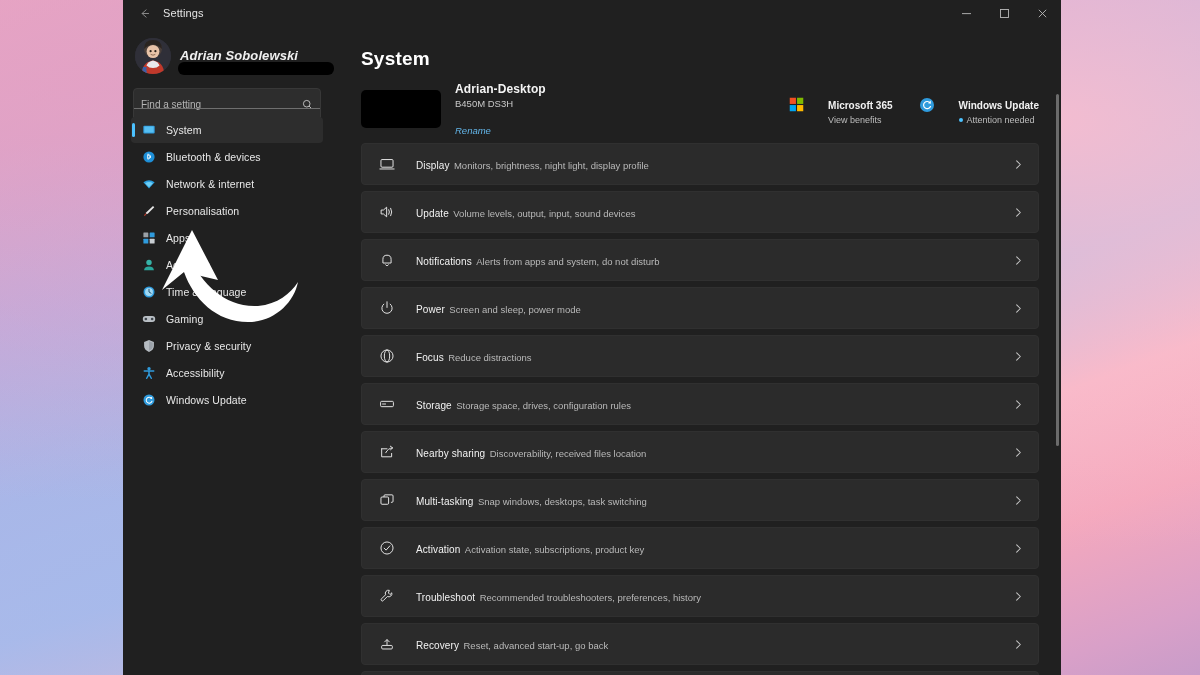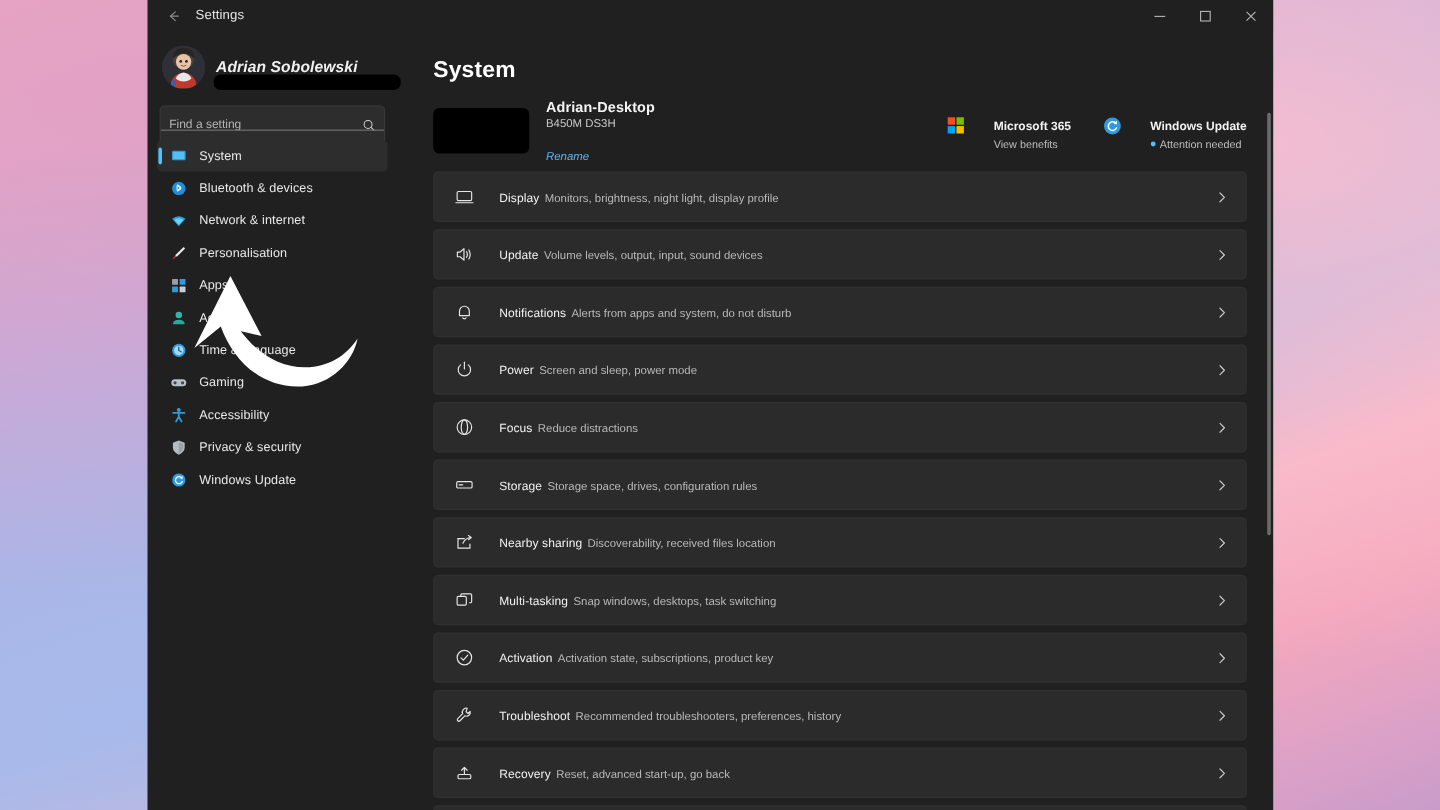--- a/index.html
+++ b/index.html
@@ -536,36 +536,36 @@
                 <circle cx="4.4" cy="8" r="1.5" fill="#3f464d"></circle>
                 <circle cx="11.6" cy="8" r="1.5" fill="#3f464d"></circle>
               </svg>
             </span>
             <span class="nav-label">Gaming</span>
           </div>
 
           <div class="nav-item">
             <span class="nav-icon">
               <svg width="14" height="14" viewBox="0 0 16 16">
+                <path d="M8 1.2 L13.6 3.4 V8 q0 4.4 -5.6 6.8 Q2.4 12.4 2.4 8 V3.4 Z" fill="#b5bbc1"></path>
+                <path d="M8 2.6 L12.3 4.3 V8 q0 3.5 -4.3 5.5 V2.6 Z" fill="#9aa1a8"></path>
+              </svg>
+            </span>
+            <span class="nav-label">Privacy &amp; security</span>
+          </div>
+
+          <div class="nav-item">
+            <span class="nav-icon">
+              <svg width="14" height="14" viewBox="0 0 16 16">
                 <circle cx="8" cy="3" r="1.9" fill="#2f9bdd"></circle>
                 <path d="M2.6 5.8 H13.4" stroke="#2f9bdd" stroke-width="1.7" stroke-linecap="round"></path>
                 <path d="M8 5.8 V9.4 M8 9.4 L5.4 14 M8 9.4 L10.6 14" stroke="#2f9bdd" stroke-width="1.7" fill="none" stroke-linecap="round"></path>
               </svg>
             </span>
             <span class="nav-label">Accessibility</span>
-          </div>
-
-          <div class="nav-item">
-            <span class="nav-icon">
-              <svg width="14" height="14" viewBox="0 0 16 16">
-                <path d="M8 1.2 L13.6 3.4 V8 q0 4.4 -5.6 6.8 Q2.4 12.4 2.4 8 V3.4 Z" fill="#b5bbc1"></path>
-                <path d="M8 2.6 L12.3 4.3 V8 q0 3.5 -4.3 5.5 V2.6 Z" fill="#9aa1a8"></path>
-              </svg>
-            </span>
-            <span class="nav-label">Privacy &amp; security</span>
           </div>
 
           <div class="nav-item">
             <span class="nav-icon">
               <svg width="14" height="14" viewBox="0 0 16 16">
                 <circle cx="8" cy="8" r="6.3" fill="#2f9bdd"></circle>
                 <path d="M11 6.2 A3.4 3.4 0 1 0 11.4 9.4" fill="none" stroke="#fff" stroke-width="1.15" stroke-linecap="round"></path>
                 <path d="M11.6 3.9 L11.5 6.7 L8.8 6.3 Z" fill="#fff"></path>
               </svg>
             </span>

